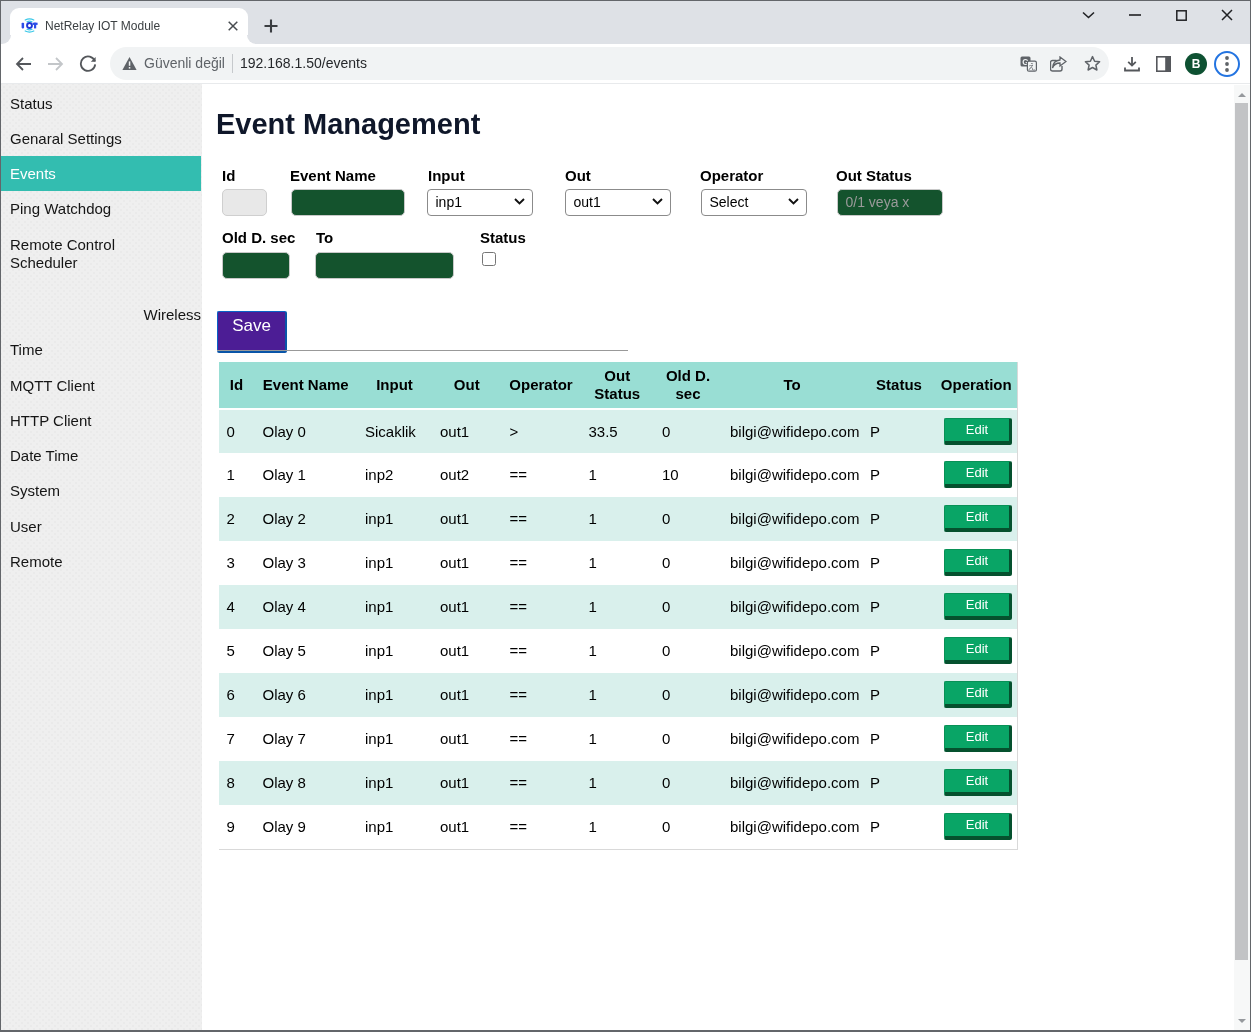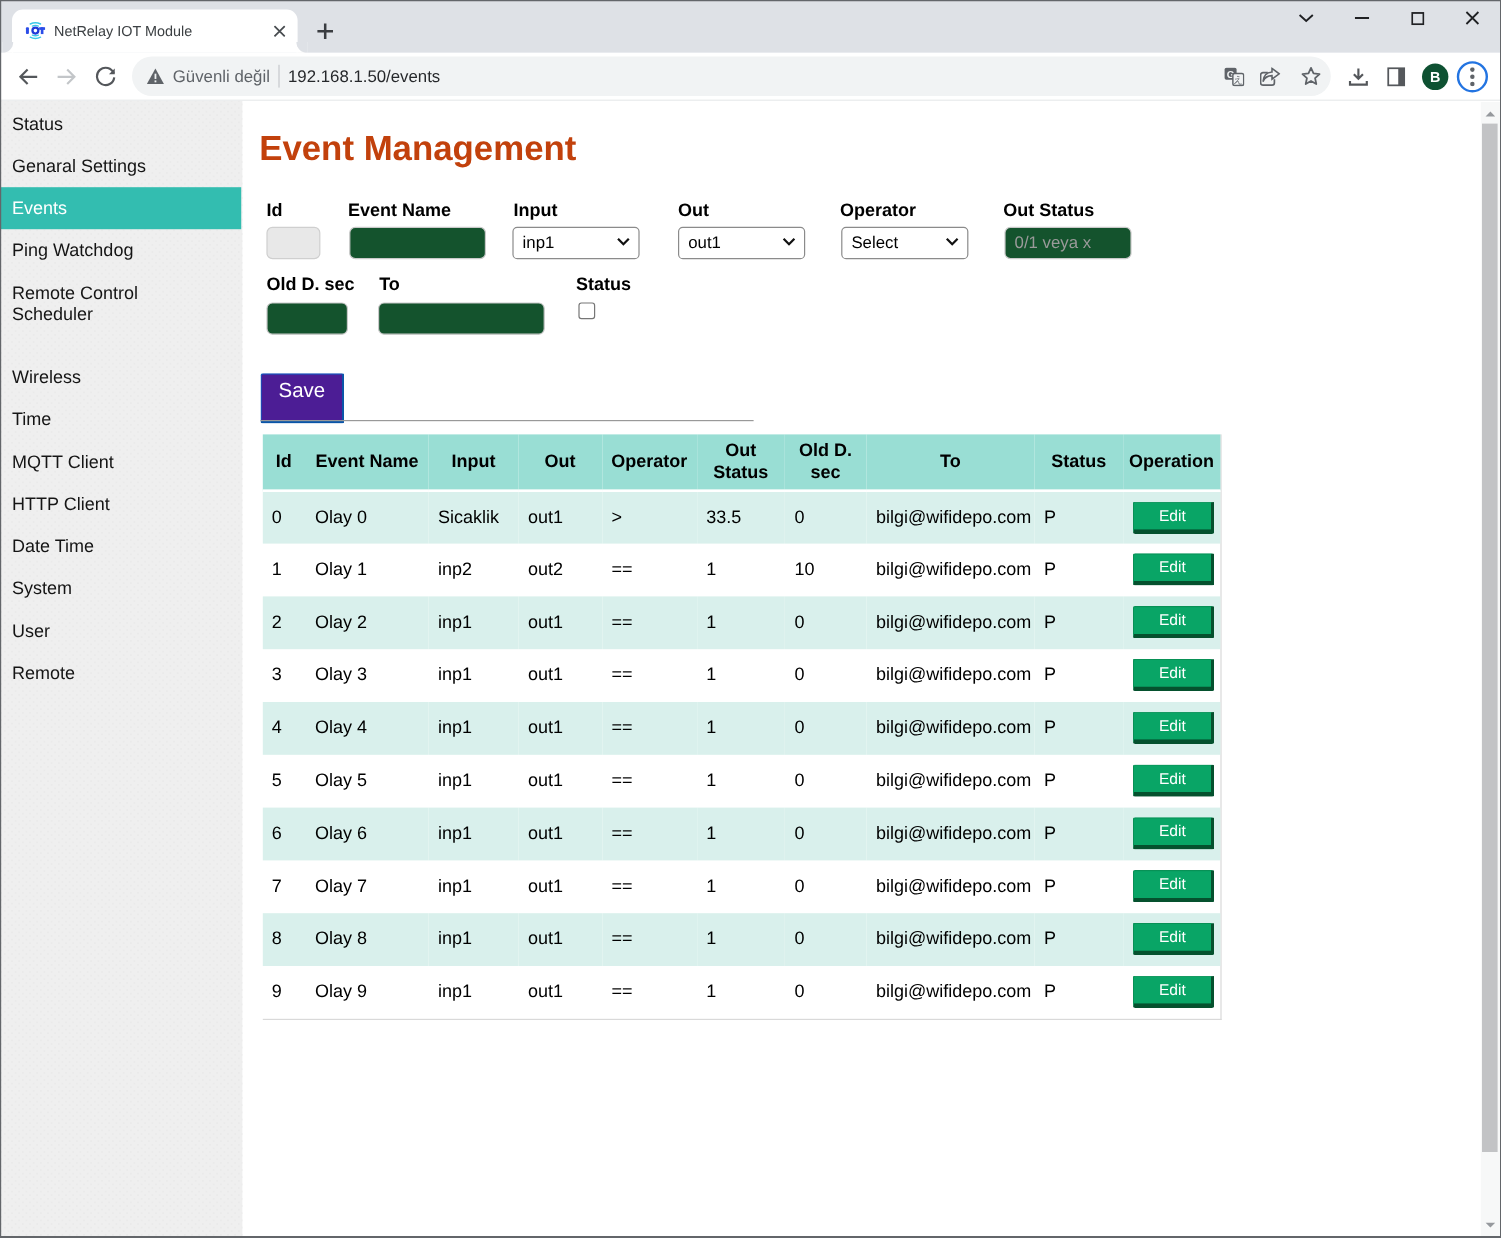--- a/index.html
+++ b/index.html
@@ -20,21 +20,21 @@
 #omnibox { position:absolute; left:110px; top:47px; width:999px; height:33px; background:#f1f3f4; border-radius:17px; }
 #securetext { position:absolute; left:144px; top:47px; height:33px; line-height:33px; font-size:14px; color:#5f6368; }
 #urltext { position:absolute; left:240px; top:47px; height:33px; line-height:33px; font-size:14px; color:#26282b; }
 #omnisep { position:absolute; left:232px; top:54px; width:1px; height:19px; background:#c6c9cc; }
 #avatar { position:absolute; left:1185px; top:53px; width:22px; height:22px; border-radius:50%; background:#0e5132; color:#fff; font-size:12px; font-weight:bold; text-align:center; line-height:22px; }
 #menuring { position:absolute; left:1214px; top:50.5px; width:26px; height:26px; border-radius:50%; border:2.5px solid #2374e1; }
 
 #sidebar { position:absolute; left:1px; top:84px; width:201px; height:946px; background:#efefef; background-image:radial-gradient(#eaeaea 0.9px, rgba(0,0,0,0) 1.05px), radial-gradient(#eaeaea 0.9px, rgba(0,0,0,0) 1.05px); background-size:6px 6px; background-position:0 0, 3px 3px; }
 .mi { position:absolute; left:0; width:201px; height:35.3px; line-height:35.3px; padding-left:10px; font-size:15px; color:#151515; }
 .mi.sel { background:#33bdb0; color:#fff; }
-h1 { position:absolute; left:216px; top:109px; font-size:29px; font-weight:bold; color:#c2410c; line-height:31px; }
+h1 { position:absolute; left:216px; top:109px; font-size:29px; font-weight:bold; color:#0f172a; line-height:31px; }
 .flabel { position:absolute; font-size:15px; font-weight:bold; color:#000; line-height:15px; }
 .fin { position:absolute; height:27px; background:#14532d; border:1px solid #c9c9c9; border-radius:5px; font-size:14px; }
 .fsel { position:absolute; height:27px; background:#fff; border:1px solid #8b8b8b; border-radius:4px; font-size:14px; color:#000; line-height:25px; padding-left:8px; }
 .fsel svg { position:absolute; right:7px; top:8px; }
 #savebtn { position:absolute; left:217px; top:311px; width:70px; height:42px; background:#4c1d95; border-top:1px solid #0a62c6; border-left:1px solid #0a62c6; border-right:2px solid #0a55a8; border-bottom:3px solid #0a55a8; border-radius:2px; color:#fff; font-size:17px; text-align:center; line-height:27px; }
 #hr1 { position:absolute; left:217px; top:350px; width:411px; height:1px; background:#999; }
 
 #tblwrap { position:absolute; left:218.5px; top:361.5px; border-right:1px solid #d9d9d9; border-bottom:1px solid #d9d9d9; }
 table { border-collapse:collapse; table-layout:fixed; width:798px; }
 th { background:#99ded4; font-size:15px; font-weight:bold; text-align:center; height:47px; padding:0; line-height:18px; border-bottom:2px solid #fff; }
@@ -149,21 +149,21 @@
     <circle cx="2" cy="14" r="1.9" fill="#5f6368"></circle>
 </svg>
 
 <div id="sidebar"></div>
 <div class="mi" style="top:85.70px;">Status</div>
 <div class="mi" style="top:120.95px;">Genaral Settings</div>
 <div class="mi sel" style="top:156.20px;">Events</div>
 <div class="mi" style="top:191.45px;">Ping Watchdog</div>
 <div class="mi" style="top:226.70px;">Remote Control</div>
 <div class="mi" style="top:245px;">Scheduler</div>
-<div class="mi" style="top:297.20px;">Wireless</div>
+<div class="mi" style="top:297.20px;text-align:right;">Wireless</div>
 <div class="mi" style="top:332.45px;">Time</div>
 <div class="mi" style="top:367.70px;">MQTT Client</div>
 <div class="mi" style="top:402.95px;">HTTP Client</div>
 <div class="mi" style="top:438.20px;">Date Time</div>
 <div class="mi" style="top:473.45px;">System</div>
 <div class="mi" style="top:508.70px;">User</div>
 <div class="mi" style="top:543.95px;">Remote</div>
 
 <h1>Event Management</h1>
 <div class="flabel" style="left:222px;top:168px;">Id</div>

